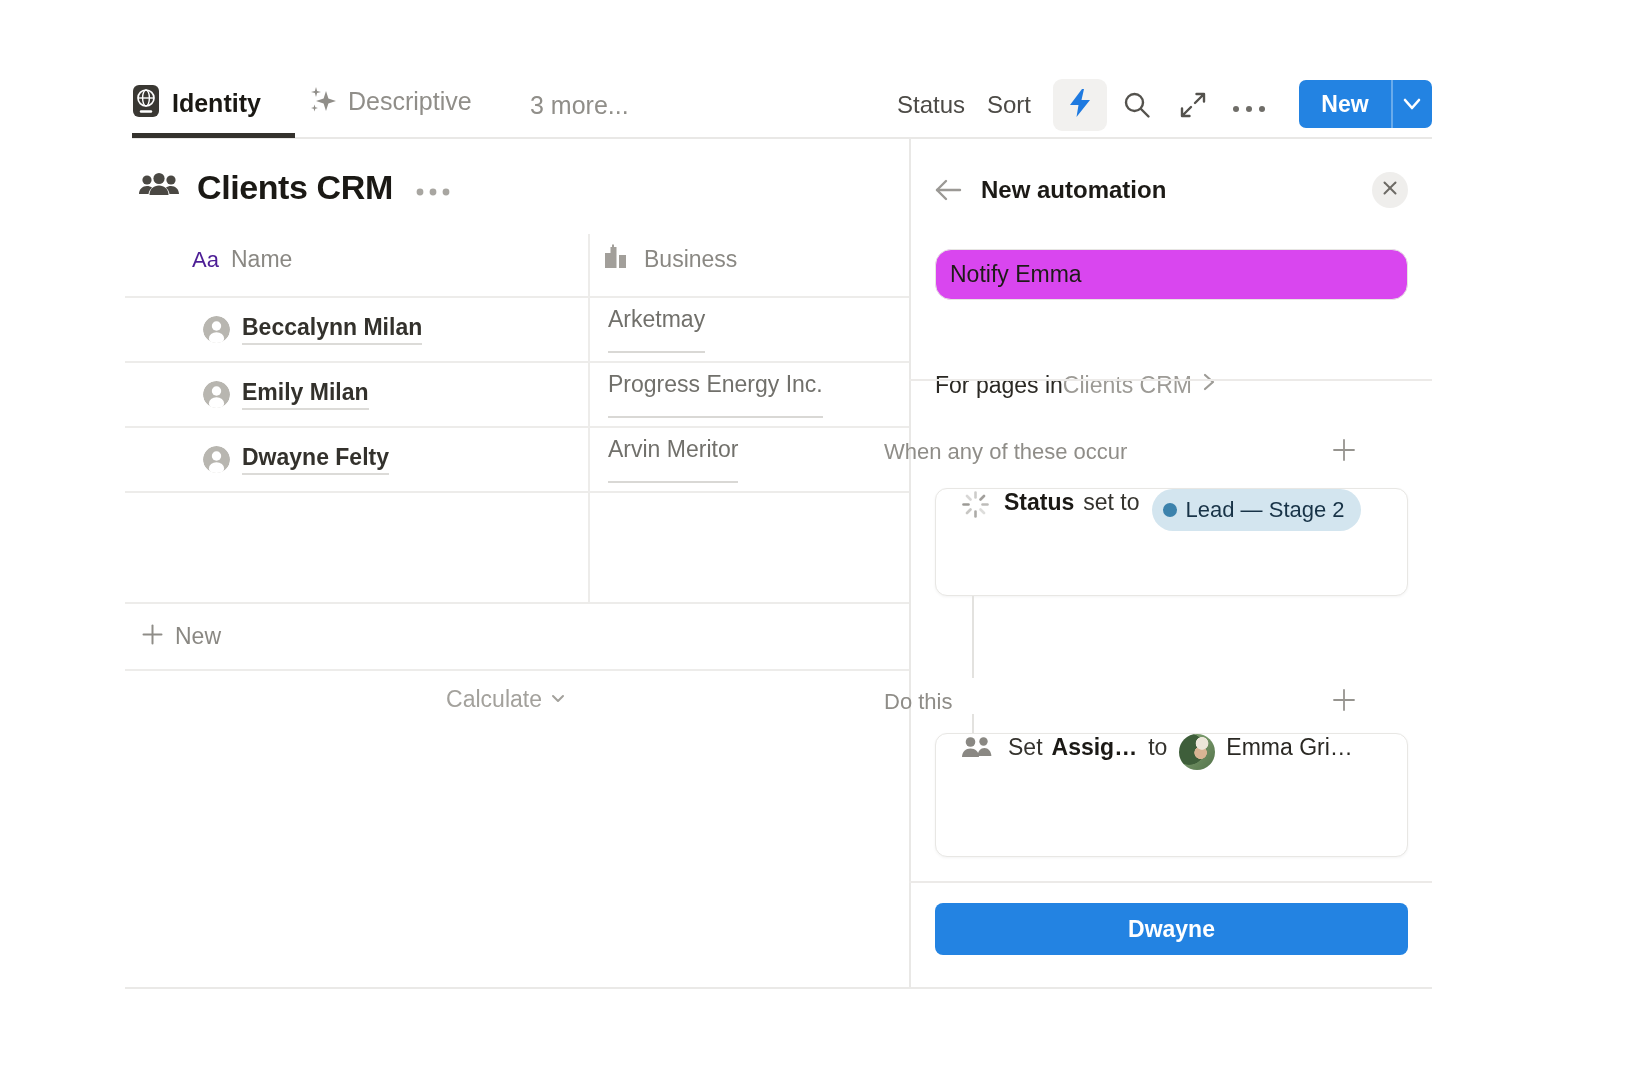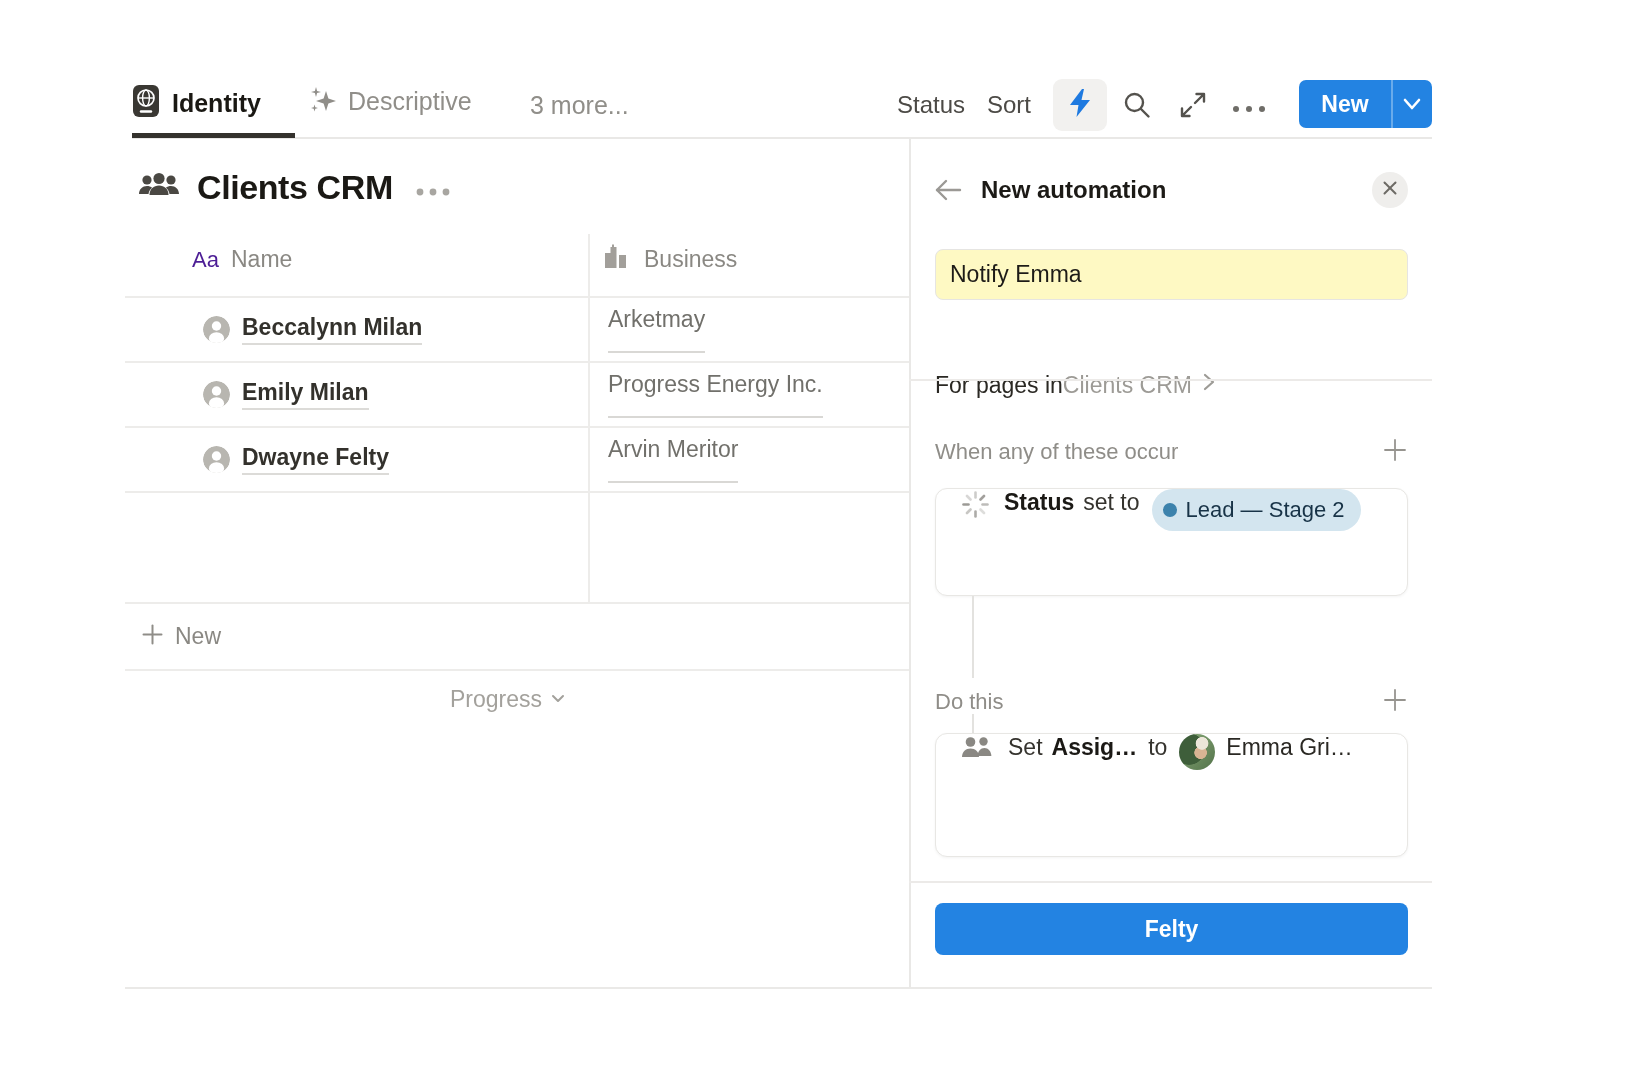--- a/index.html
+++ b/index.html
@@ -66,30 +66,30 @@
   .calcrow .lbl { font-size:23px; color:#a3a19c; }
 
   .bottomline { left:125px; top:987px; width:1307px; height:1.5px; background:#eae9e7; }
 
   
   .p-border { left:909px; top:139px; width:1.5px; height:849px; background:#e9e8e6; }
   .p-back { left:933px; top:176px; cursor:pointer; }
   .p-title { left:981px; top:176px; font-size:24px; font-weight:700; color:#1c1a16; }
   .p-close { left:1372px; top:172px; width:36px; height:36px; border-radius:50%; background:#efeeec;
              display:flex; align-items:center; justify-content:center; cursor:pointer; }
-  .p-input { left:935px; top:249px; width:473px; height:51px; border-radius:8px;
-             background:#fef9c3; border:1.5px solid #e6e5e2; padding:0 14px;
+  .p-input { left:935px; top:249px; width:473px; height:51px; border-radius:16px;
+             background:#d946ef; border:1.5px solid #e6e5e2; padding:0 14px;
              font-family:inherit; font-size:23px; color:#1d1b17; outline:none; }
   .p-scope { left:935px; top:327px; width:473px; display:flex; justify-content:flex-start; align-items:center;margin-top:44px; }
   .p-scope .lbl { font-size:23px; color:#2a2823; }
   .p-scope .val { display:flex; align-items:center; gap:9px; cursor:pointer; }
   .p-scope .val span { font-size:23px; color:#9d9b96; }
   .p-div { left:909px; width:523px; height:1.5px; background:#eceae8; }
 
-  .p-section { left:935px; width:473px; display:flex; justify-content:space-between; align-items:center; }
+  .p-section { left:884px; width:473px; display:flex; justify-content:space-between; align-items:center; }
   .p-section .lbl { font-size:22px; color:#8f8d88; }
   .p-section .plus { cursor:pointer; }
 
   .p-card { left:935px; width:473px; background:#fff; border:1.5px solid #e8e7e4; border-radius:12px;
             box-shadow:0 1px 3px rgba(15,15,15,0.05); display:flex; align-items:flex-start;
             padding-left:24px; cursor:pointer; }
   .p-trigcard { top:488px; height:108px; }
   .p-actcard  { top:733px; height:124px; }
   .p-card .t-bold { font-size:23px; font-weight:700; color:#1b1915; }
   .p-card .t-reg  { font-size:23px; color:#35332e; }
@@ -272,21 +272,21 @@
     <span class="plus">
       <svg width="25" height="25" viewBox="0 0 25 25" stroke="#8f8d88" stroke-width="2" stroke-linecap="round">
         <line x1="12.5" y1="3.5" x2="12.5" y2="21.5"></line>
         <line x1="3.5" y1="12.5" x2="21.5" y2="12.5"></line>
       </svg>
     </span>
     <span class="lbl">New</span>
   </div>
 
   <div class="abs calcrow">
-    <span class="lbl">Progress</span>
+    <span class="lbl">Calculate</span>
     <span>
       <svg width="20" height="20" viewBox="0 0 20 20" fill="none" stroke="#a3a19c" stroke-width="2" stroke-linecap="round" stroke-linejoin="round">
         <path d="M5 8 L10 13 L15 8"></path>
       </svg>
     </span>
   </div>
 
   <div class="abs bottomline"></div>
 
   <div class="abs p-border"></div>
@@ -380,16 +380,16 @@
     <span class="t-reg">Set</span>
     <span class="t-bold" style="margin-left:9px">Assig…</span>
     <span class="t-reg" style="margin-left:11px">to</span>
     <span class="avatar-photo"></span>
     <span class="t-reg" style="margin-left:11px; color:#2a2823">Emma Gri…</span>
   </div>
 
   <div class="abs p-div" style="top:881px"></div>
 
   <div class="abs create-btn">
-    <span>Felty</span>
+    <span>Dwayne</span>
   </div>
 
 </div>
 
 </body></html>

